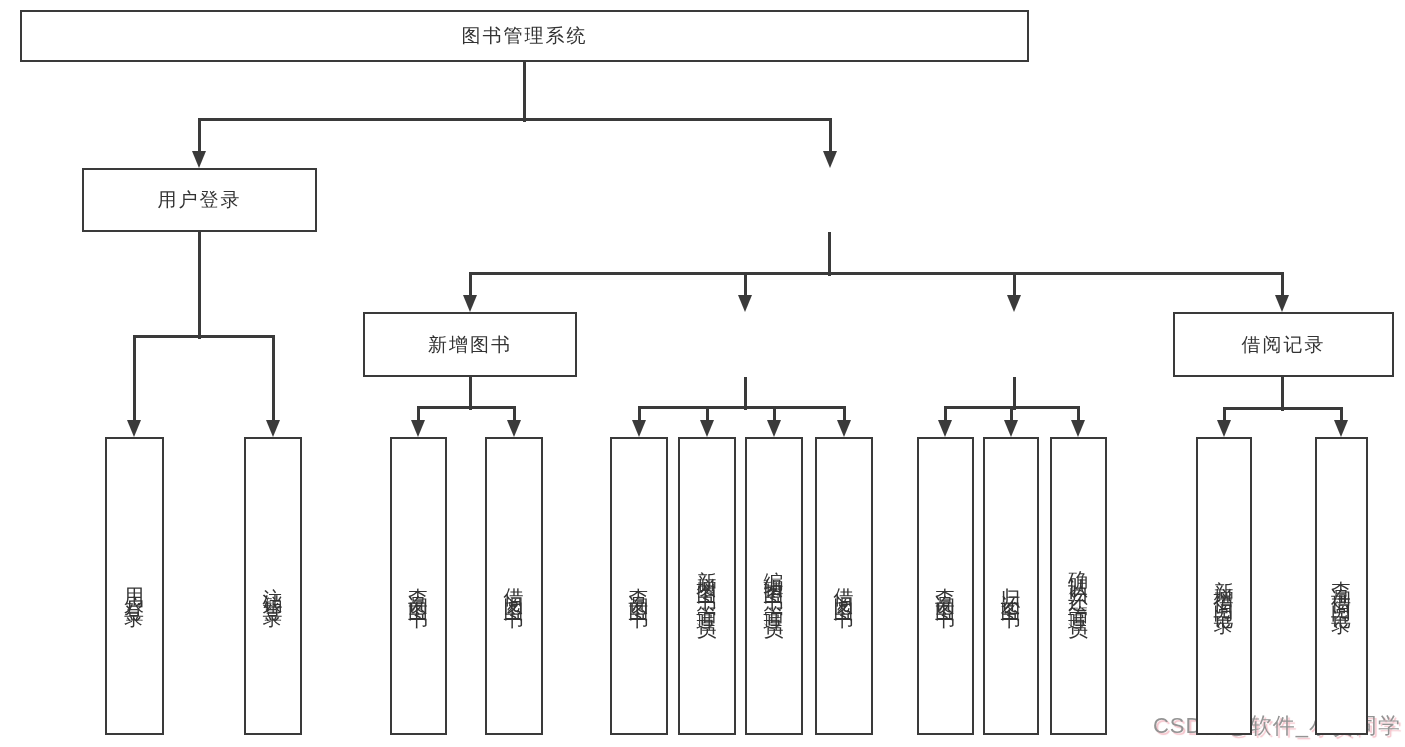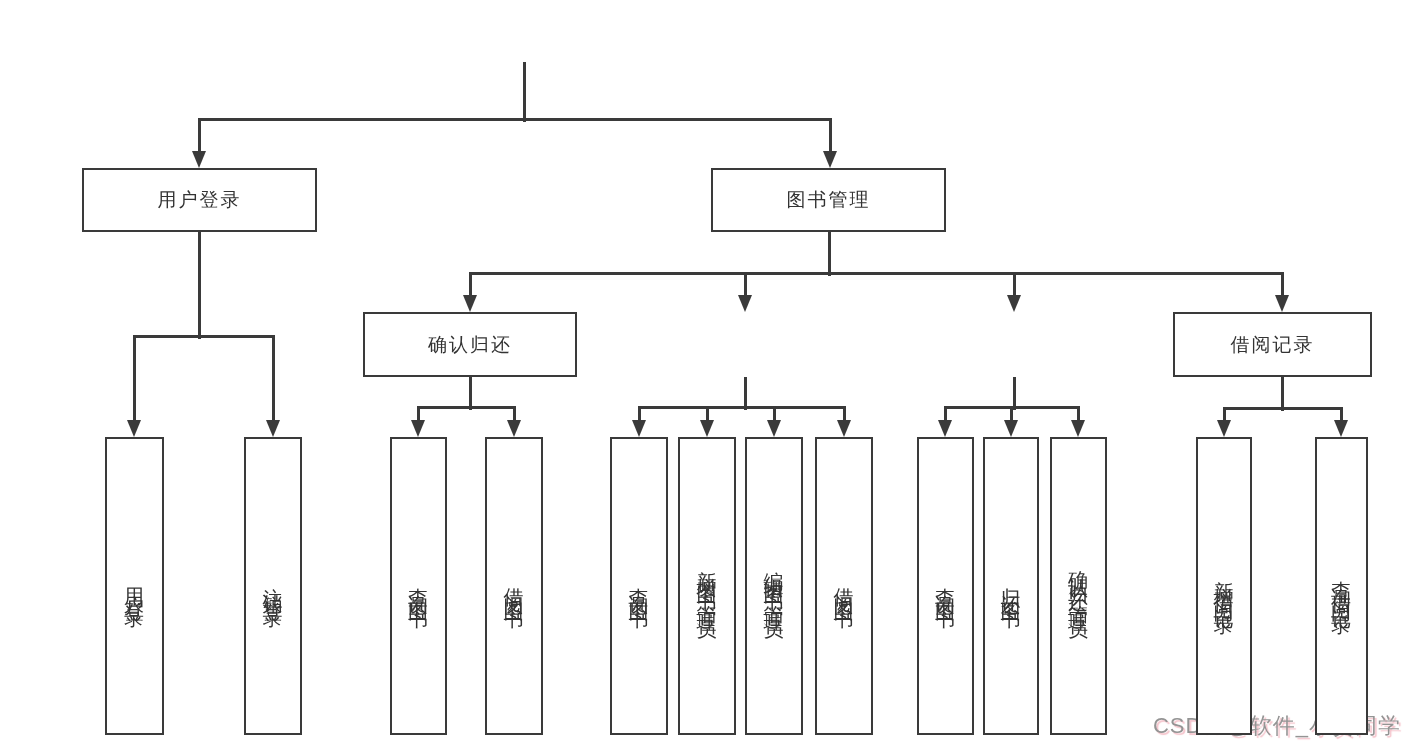--- a/index.html
+++ b/index.html
@@ -66,36 +66,36 @@
     <div class="cline" style="left: 1009.5px; top: 407px; width: 3px; height: 14px;"></div>
     <div class="arrowhead" style="left: 1004px; top: 420px;"></div>
     <div class="cline" style="left: 1076.5px; top: 407px; width: 3px; height: 14px;"></div>
     <div class="arrowhead" style="left: 1071px; top: 420px;"></div>
     <div class="cline" style="left: 1280.5px; top: 377px; width: 3px; height: 34px;"></div>
     <div class="cline" style="left: 1222.5px; top: 406.5px; width: 120px; height: 3px;"></div>
     <div class="cline" style="left: 1222.5px; top: 408px; width: 3px; height: 13px;"></div>
     <div class="arrowhead" style="left: 1217px; top: 420px;"></div>
     <div class="cline" style="left: 1339.5px; top: 408px; width: 3px; height: 13px;"></div>
     <div class="arrowhead" style="left: 1334px; top: 420px;"></div>
+    <div class="node h" style="left: 20px; top: 10px; width: 1009px; height: 52px;">
+      <span>图书管理系统</span>
+    </div>
     <div class="node h" style="left: 82px; top: 168px; width: 235px; height: 64px;">
       <span>用户登录</span>
-    </div>
-    <div class="node h" style="left: 711px; top: 168px; width: 235px; height: 64px;">
-      <span>图书管理</span>
     </div>
     <div class="node v" style="left: 105px; top: 437px; width: 59px; height: 298px;">
       <span>用户登录</span>
     </div>
     <div class="node v" style="left: 244px; top: 437px; width: 58px; height: 298px;">
       <span>注销登录</span>
     </div>
     <div class="node h" style="left: 363px; top: 312px; width: 214px; height: 65px;">
-      <span>确认归还</span>
+      <span>新增图书</span>
     </div>
-    <div class="node h" style="left: 1173px; top: 312px; width: 199px; height: 65px;">
+    <div class="node h" style="left: 1173px; top: 312px; width: 221px; height: 65px;">
       <span>借阅记录</span>
     </div>
     <div class="node v" style="left: 390px; top: 437px; width: 57px; height: 298px;">
       <span>查询图书</span>
     </div>
     <div class="node v" style="left: 485px; top: 437px; width: 58px; height: 298px;">
       <span>借阅图书</span>
     </div>
     <div class="node v" style="left: 610px; top: 437px; width: 58px; height: 298px;">
       <span>查询图书</span>

